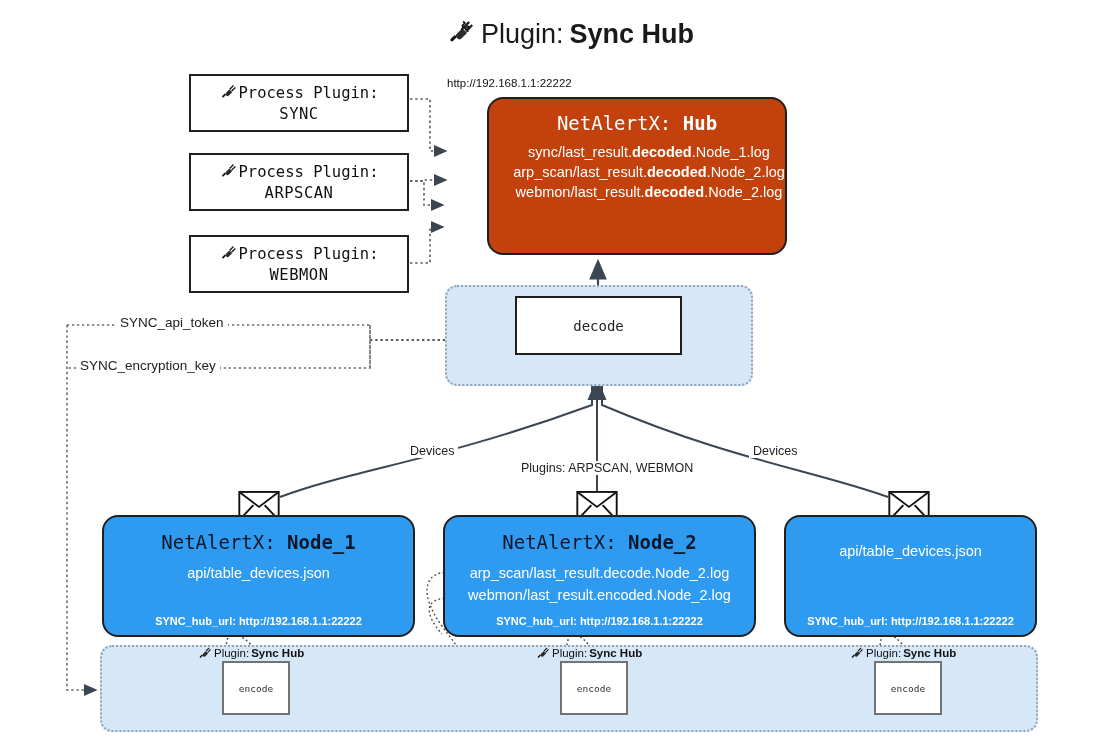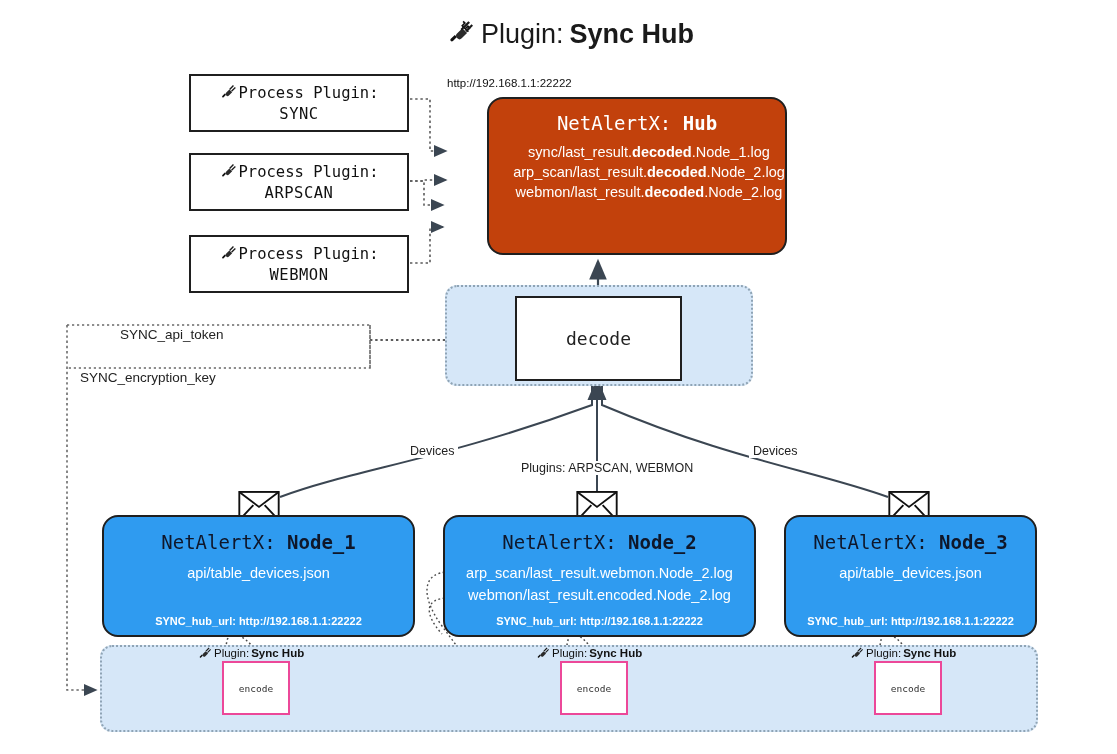--- a/index.html
+++ b/index.html
@@ -55,29 +55,29 @@
     left:435px;top:77px;width:300px;text-align:left;
     font-size:11.5px;color:#111;font-weight:400;
   }
 
   
   #decode-wrap{
     left:433px;top:285px;width:308px;height:101px;
     background:#d6e7f8;border:2px dotted #8fa4b5;border-radius:12px;
   }
   #decode-box{
-    left:503px;top:296px;width:167px;height:85px;
+    left:503px;top:296px;width:167px;height:59px;
     background:#ffffff;border:2px solid #1f1f1f;
     display:flex;align-items:center;justify-content:center;
     font-family:"DejaVu Sans Mono","Liberation Mono",monospace;
-    font-size:18px;color:#222;
-  }
-
-  
-  .token-lbl{font-size:13.5px;color:#222;background:#ffffff;padding:0 4px;white-space:nowrap;margin-top:12px;}
+    font-size:14px;color:#222;
+  }
+
+  
+  .token-lbl{font-size:13.5px;color:#222;background:#ffffff;padding:0 4px;white-space:nowrap;}
 
   
   .edge-lbl{font-size:12.5px;color:#222;background:#ffffff;padding:0 4px;white-space:nowrap;}
 
   
   .node{
     background:#2f9bf0;border:2px solid #1f1f1f;border-radius:16px;
     color:#ffffff;display:flex;flex-direction:column;align-items:center;
     padding-top:14px;
   }
@@ -95,21 +95,21 @@
 
   
   .env{width:42px;height:30px;}
 
   
   #enc-wrap{
     left:88px;top:645px;width:938px;height:87px;
     background:#d6e7f8;border:2px dotted #8fa4b5;border-radius:12px;
   }
   .enc-box{
-    width:68px;height:54px;background:#ffffff;border:2px solid #ec4899;
+    width:68px;height:54px;background:#ffffff;border:2px solid #737373;
     display:flex;align-items:center;justify-content:center;
     font-family:"DejaVu Sans Mono","Liberation Mono",monospace;
     font-size:9.5px;color:#333;
   }
   .enc-cap{
     font-size:11.5px;color:#111;white-space:nowrap;
     display:flex;align-items:center;gap:2px;
   }
   .enc-cap b{font-weight:700;}
   .enc-cap .lite{font-weight:400;}
@@ -288,31 +288,27 @@
     </div>
     <div class="node-foot">SYNC_hub_url: http://192.168.1.1:22222</div>
   </div>
 
   <div class="abs node" style="left:431px;top:515px;width:313px;height:122px;">
     <div class="node-title">
       <span>NetAlertX:</span>
       <b>Node_2</b>
     </div>
     <div class="node-lines">
-      <div class="node-line">arp_scan/last_result.webmon.Node_2.log</div>
+      <div class="node-line">arp_scan/last_result.decode.Node_2.log</div>
       <div class="node-line">webmon/last_result.encoded.Node_2.log</div>
     </div>
     <div class="node-foot">SYNC_hub_url: http://192.168.1.1:22222</div>
   </div>
 
   <div class="abs node" style="left:772px;top:515px;width:253px;height:122px;">
-    <div class="node-title">
-      <span>NetAlertX:</span>
-      <b>Node_3</b>
-    </div>
     <div class="node-lines">
       <div class="node-line">api/table_devices.json</div>
     </div>
     <div class="node-foot">SYNC_hub_url: http://192.168.1.1:22222</div>
   </div>
 
   <div id="enc-wrap" class="abs"></div>
 
   <div class="abs enc-cap" style="left:186px;top:645px;">
     <span>

